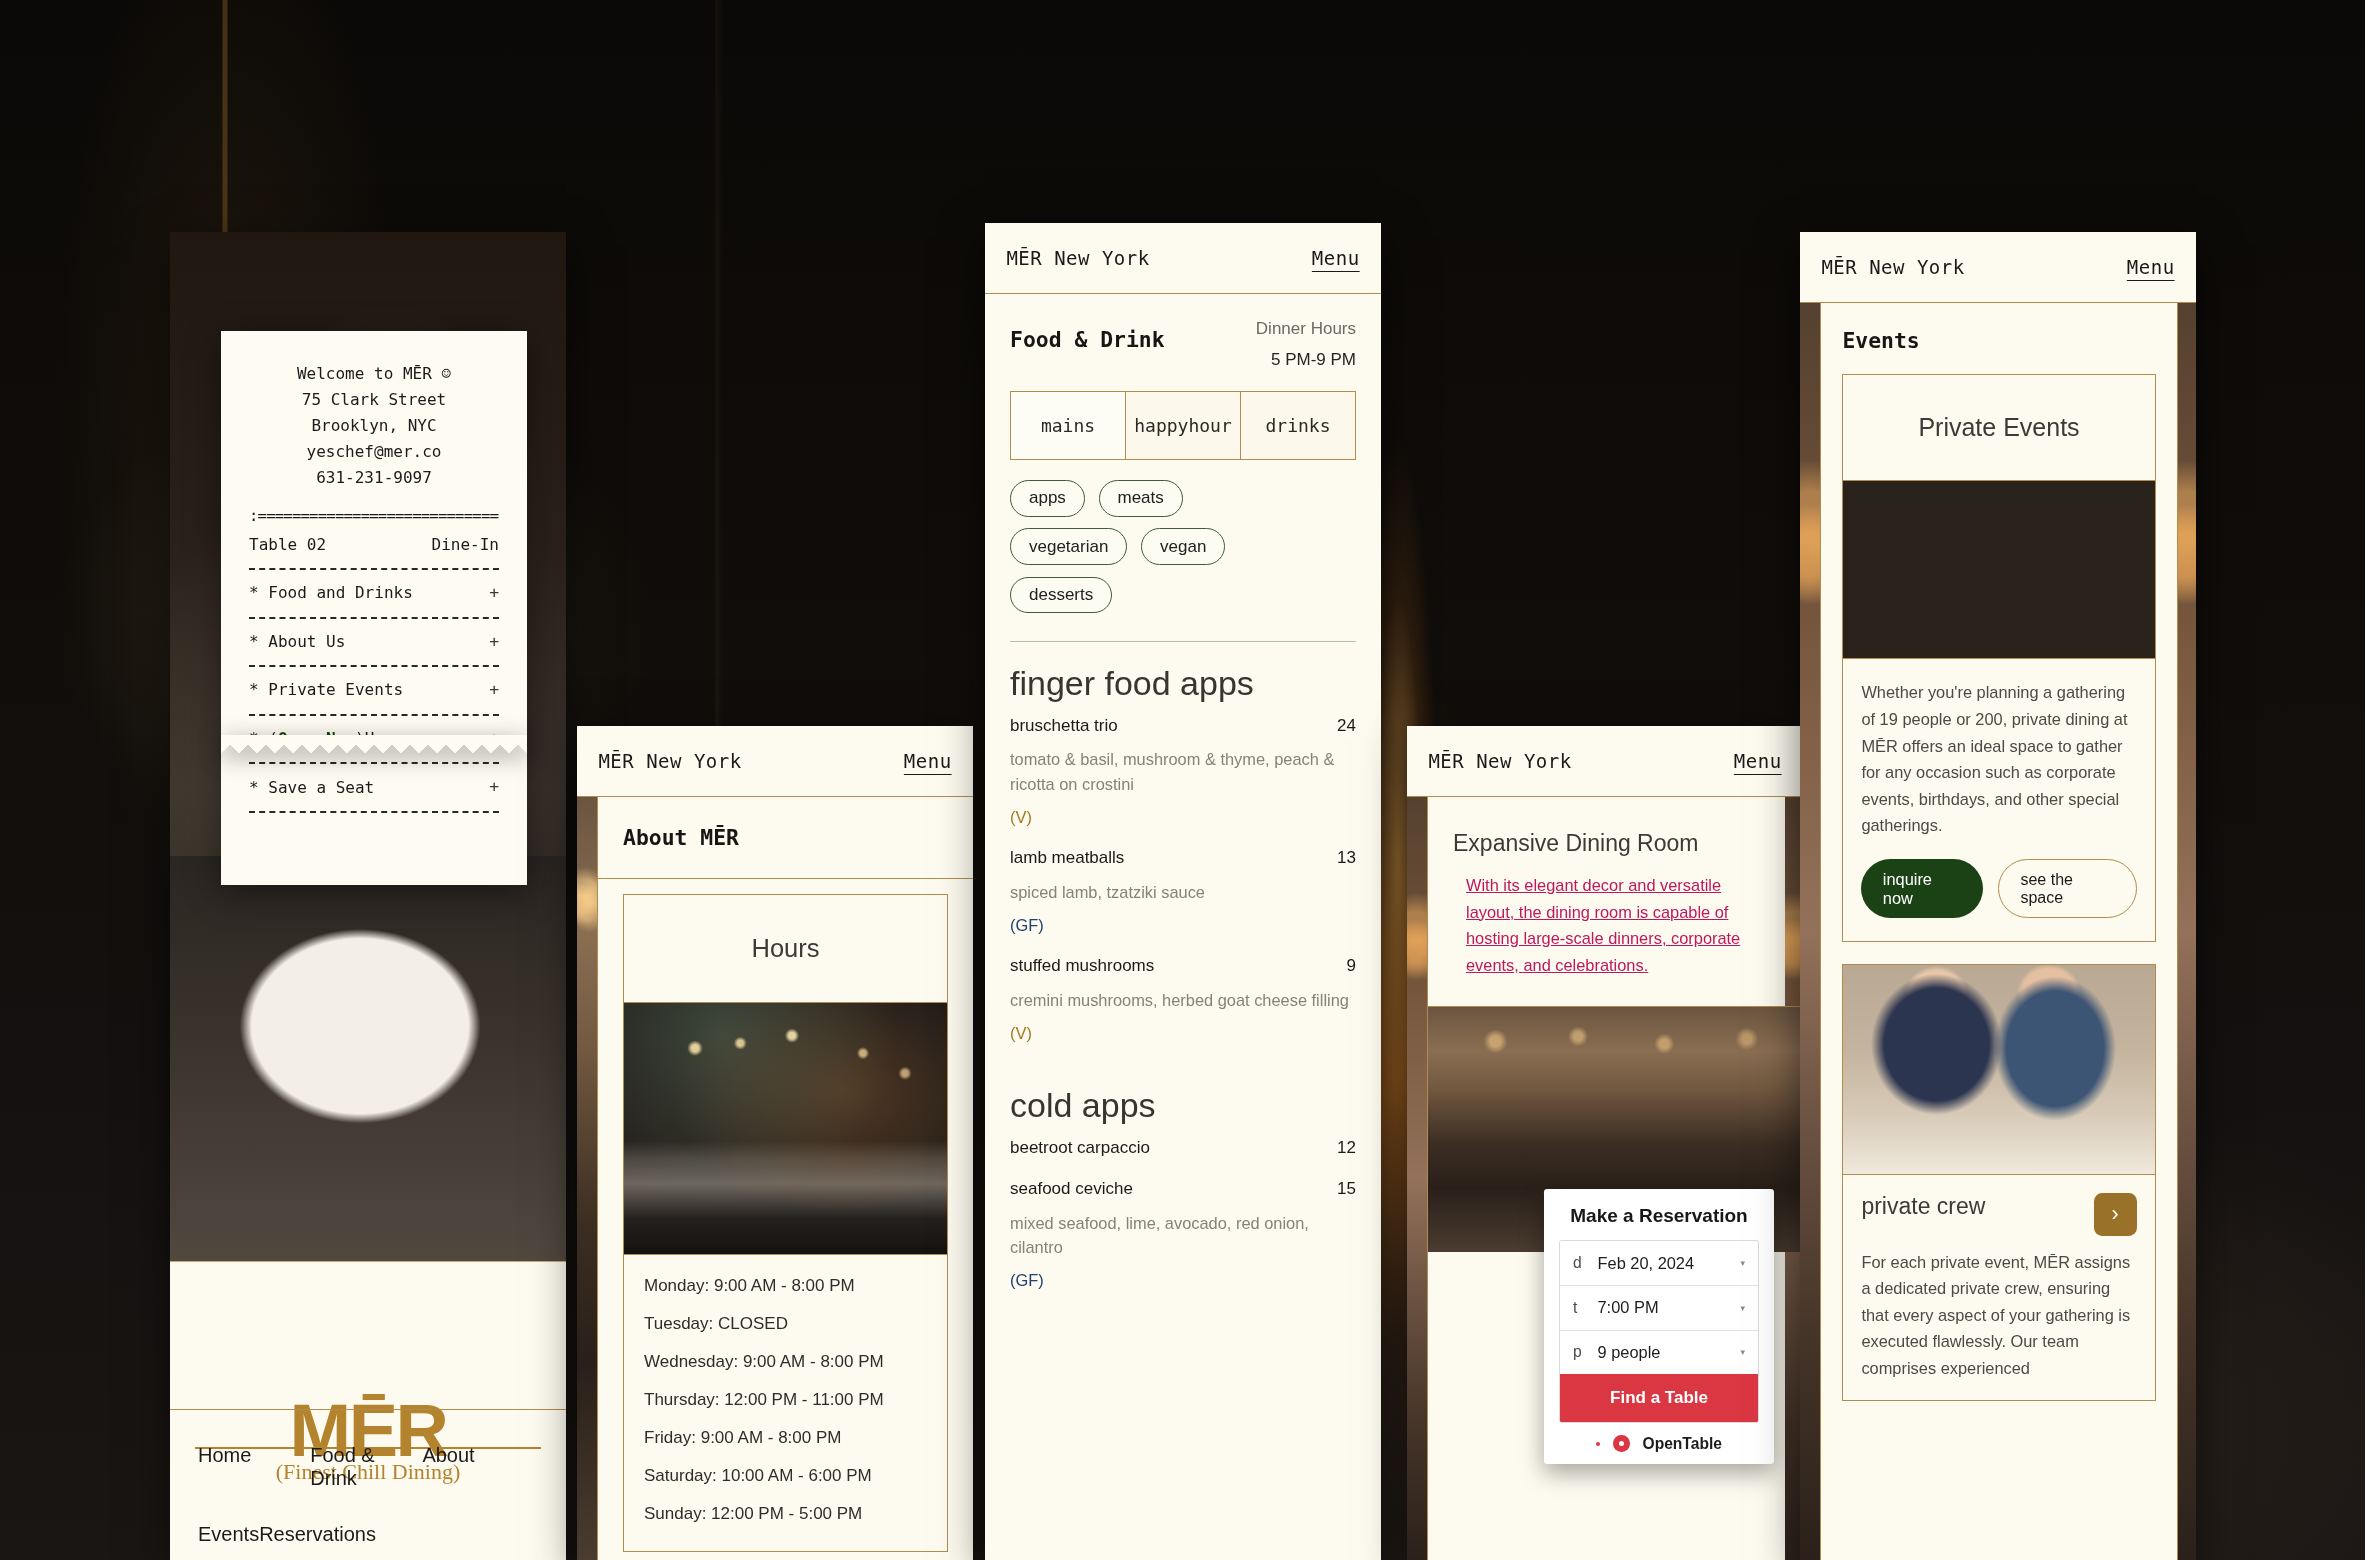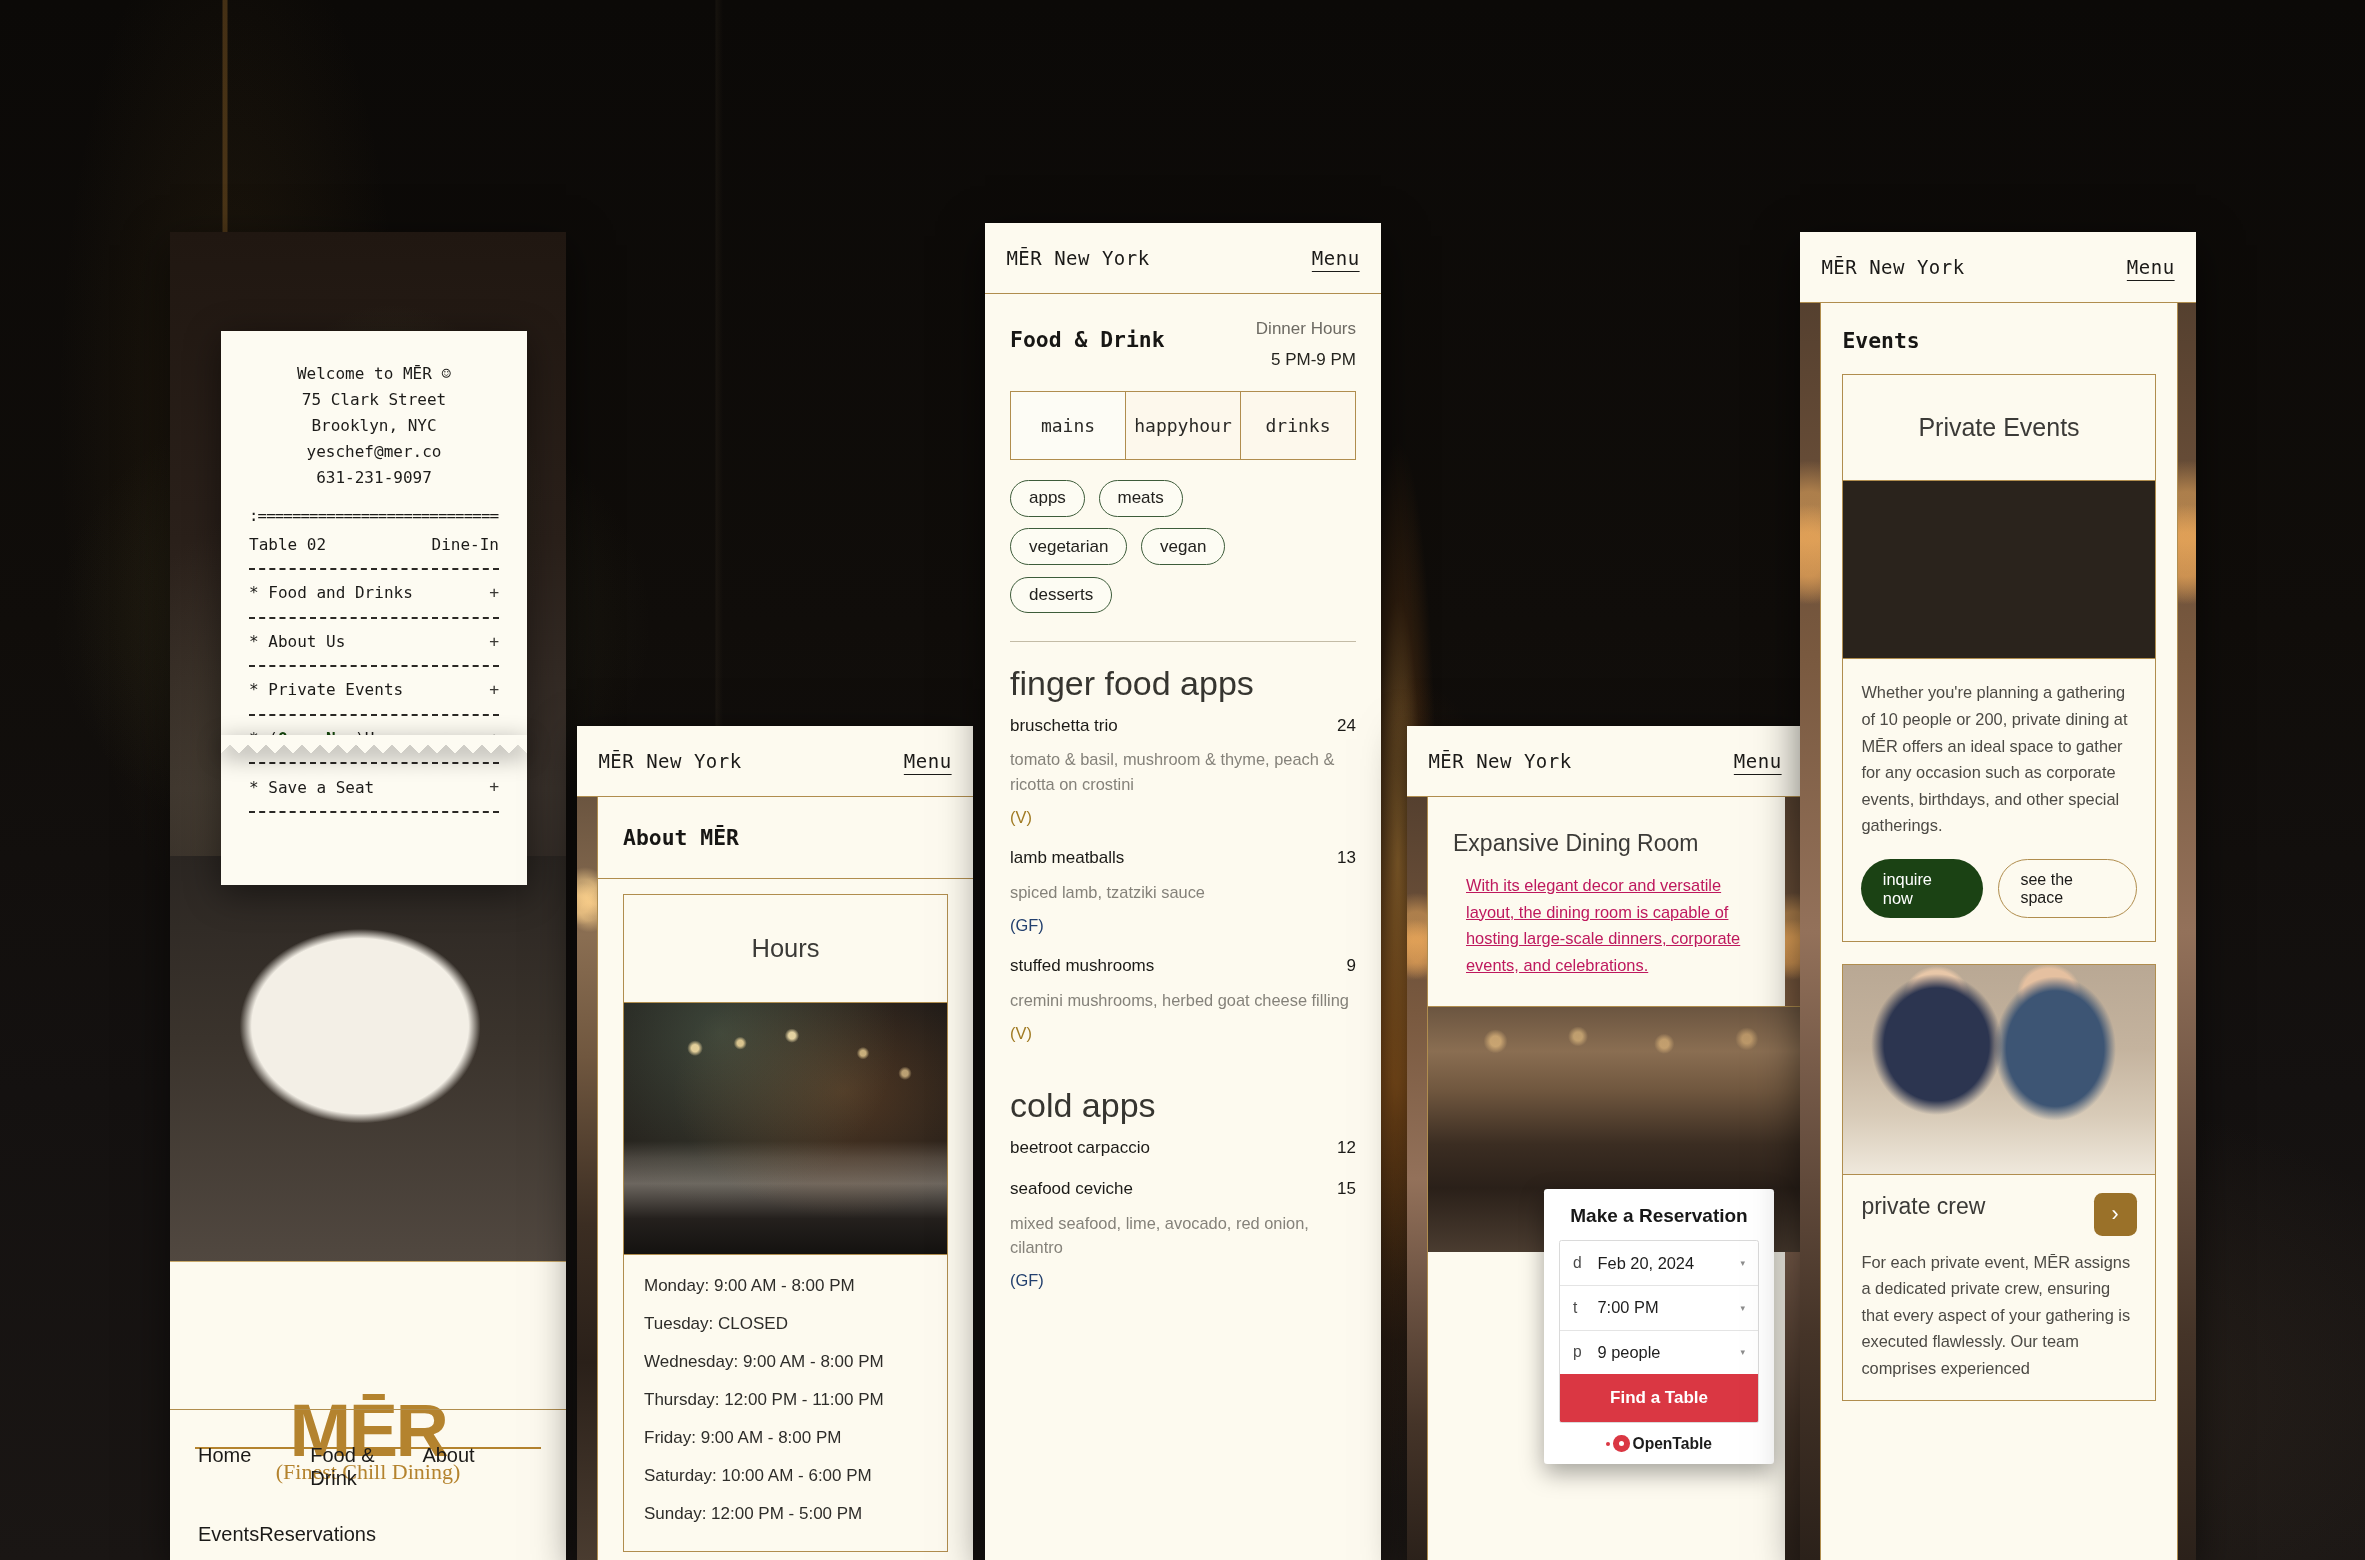--- a/index.html
+++ b/index.html
@@ -231,21 +231,21 @@
     display:flex; align-items:center; gap:11.5px;
     padding:12.3px 13px; border-bottom:0.8px solid #e4e4e4; font-size:16.4px; color:#1d1d1d;
   }
   .resv .f .ic{ width:13px; color:#4a4a4a; font-size:15.6px; }
   .resv .f .cv{ flex:1; }
   .resv .f .car{ color:#8c8c8c; font-size:9px; }
   .resv .find{
     background:#da3743; color:#fff; text-align:center; font-weight:bold;
     font-size:17px; padding:14px 0; cursor:pointer;
   }
-  .resv .ot{ display:flex; align-items:center; justify-content:center; gap:3px; margin-top:11.5px; }
+  .resv .ot{ display:flex; align-items:center; justify-content:center; gap:13px; margin-top:11.5px; }
   .resv .ot .dot1{ width:4.1px;height:4.1px;border-radius:50%;background:#da3743; }
   .resv .ot .dot2{ width:16.4px;height:16.4px;border-radius:50%;background:#da3743; position:relative;}
   .resv .ot .dot2::after{content:"";position:absolute;left:5.7px;top:5.7px;width:5px;height:5px;border-radius:50%;background:#fff;}
   .resv .ot span{ font-weight:bold; font-size:15.6px; color:#1c1c1c; }
 
   
   #p5{ left:1800px; top:232px; width:396px; height:1328px; display:flex; flex-direction:column;}
   #p5 .body{ flex:1; margin:0 18px 0 20px; border-left:1.2px solid #b08d4e; border-right:1.2px solid #b08d4e; overflow:hidden; position:relative;}
   #p5 .sidephoto{ position:absolute; left:0; top:71px; bottom:0; width:20px; }
   #p5 .rightphoto{ position:absolute; right:0; top:71px; bottom:0; width:18px; }
@@ -498,21 +498,21 @@
     <span class="menu-link">Menu</span>
   </div>
   <div class="sidephoto ph dining2"></div>
   <div class="rightphoto ph dining2"></div>
   <div class="body">
     <div class="title-line">Events</div>
 
     <div class="evbox">
       <div class="evhead">Private Events</div>
       <div class="evimg ph dining"></div>
-      <div class="evtext">Whether you're planning a gathering of 10 people or 200, private dining at MĒR offers an ideal space to gather for any occasion such as corporate events, birthdays, and other special gatherings.</div>
+      <div class="evtext">Whether you're planning a gathering of 19 people or 200, private dining at MĒR offers an ideal space to gather for any occasion such as corporate events, birthdays, and other special gatherings.</div>
       <div class="evbtns">
         <span class="btn-solid">inquire now</span>
         <span class="btn-outline">see the space</span>
       </div>
     </div>
 
     <div class="crewbox">
       <div class="crewimg ph crew"></div>
       <div class="crewhead">
         <span class="ct">private crew</span>

